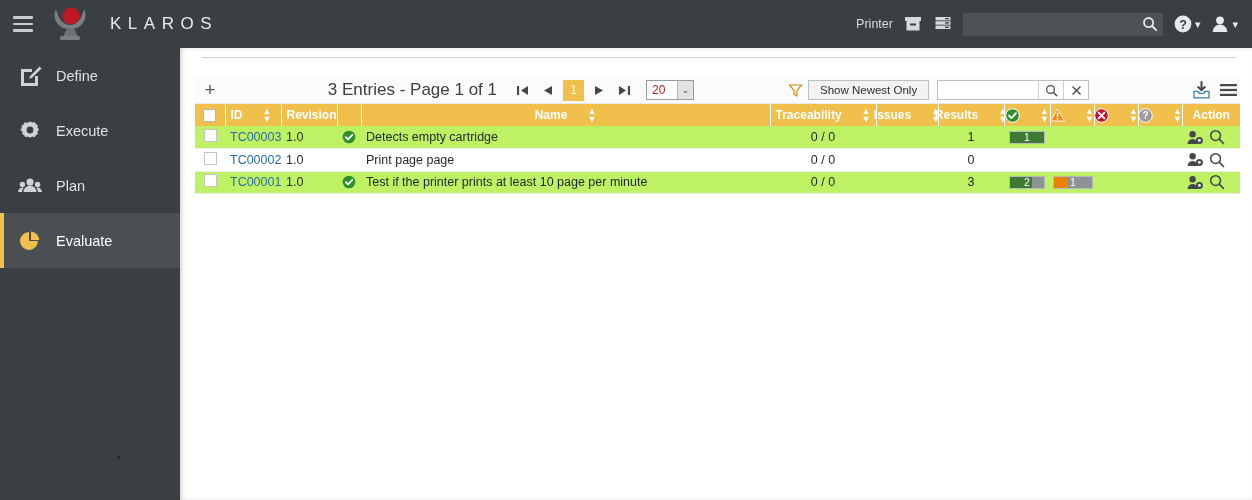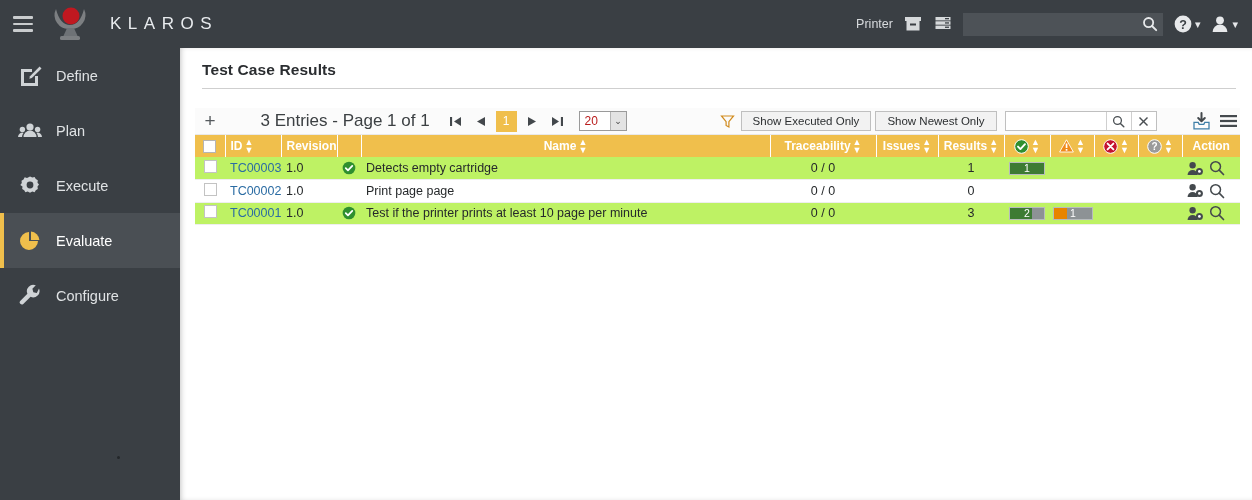--- a/index.html
+++ b/index.html
@@ -167,21 +167,21 @@
   
   table.grid { width: 100%; border-collapse: collapse; table-layout: fixed; }
   table.grid thead th {
     background: #f0bf4c; color: #ffffff;
     font-size: 12px; font-weight: bold; height: 22px;
     border-right: 1px solid #ffffff;
     padding: 0 5px; white-space: nowrap;
     cursor: pointer; vertical-align: middle;
   }
   table.grid thead th:last-child { border-right: none; text-align: center; }
-  .th-inner { display: flex; align-items: center; justify-content: center; gap: 2px; }
+  .th-inner { display: flex; align-items: center; justify-content: center; gap: 20px; }
   .th-inner.left { justify-content: flex-start; }
   .sortic { font-size: 9px; line-height: 8px; display: inline-block; color: #ffffff; }
   .hdr-chk {
     width: 13px; height: 13px; background: #ffffff;
     border: 1px solid #b5b5b5; display: inline-block; cursor: pointer;
   }
   table.grid tbody td {
     height: 22.5px; font-size: 12.5px; color: #26292b;
     padding: 0 5px; vertical-align: middle;
     border-bottom: 1px solid #eeeeee;
@@ -284,71 +284,62 @@
 <div class="sidebar">
 
   <div class="nav-item">
     <span class="nav-icon">
       <svg width="24" height="24" viewBox="0 0 24 24">
         <path d="M3 5 h11 v3 h-8 v11 h11 v-7 h3 v10 H3z" fill="#cfd3d6"></path>
         <path d="M21.6 2.6 l1.9 1.9 l-9.6 9.6 l-2.6 .7 l.7 -2.6z" fill="#cfd3d6"></path>
       </svg>
     </span>
     <span class="nav-label">Define</span>
+  </div>
+
+  <div class="nav-item">
+    <span class="nav-icon">
+      <svg width="24" height="24" viewBox="0 0 24 24">
+        <path d="M12 2.5 l2.3 1.1 l2.3 -.7 l1.2 2.1 l2 1.3 l-.3 2.4 l1.5 1.9 l-1.5 1.9 l.3 2.4 l-2 1.3 l-1.2 2.1 l-2.3 -.7 l-2.3 1.1 l-2.3 -1.1 l-2.3 .7 l-1.2 -2.1 l-2 -1.3 l.3 -2.4 L2.3 11 l1.5 -1.9 l-.3 -2.4 l2 -1.3 l1.2 -2.1 l2.3 .7z" fill="#cfd3d6"></path>
+        <circle cx="12" cy="11" r="3.4" fill="#3a3f44"></circle>
+      </svg>
+    </span>
+    <span class="nav-label">Execute</span>
   </div>
 
   <div class="nav-item">
     <span class="nav-icon">
       <svg width="24" height="24" viewBox="0 0 24 24">
         <circle cx="12" cy="8" r="3.6" fill="#cfd3d6"></circle>
         <path d="M5.5 18 a6.5 6.5 0 0 1 13 0z" fill="#cfd3d6"></path>
         <circle cx="4.4" cy="10.4" r="2.7" fill="#cfd3d6"></circle>
         <path d="M0 18 a4.6 4.6 0 0 1 5.6 -4.3 a8.6 8.6 0 0 0 -1.6 4.3z" fill="#cfd3d6"></path>
         <circle cx="19.6" cy="10.4" r="2.7" fill="#cfd3d6"></circle>
         <path d="M24 18 h-4 a8.6 8.6 0 0 0 -1.6 -4.3 a4.6 4.6 0 0 1 5.6 4.3z" fill="#cfd3d6"></path>
       </svg>
     </span>
     <span class="nav-label">Plan</span>
   </div>
 
-  <div class="nav-item">
-    <span class="nav-icon">
-      <svg width="24" height="24" viewBox="0 0 24 24">
-        <path d="M12 2.5 l2.3 1.1 l2.3 -.7 l1.2 2.1 l2 1.3 l-.3 2.4 l1.5 1.9 l-1.5 1.9 l.3 2.4 l-2 1.3 l-1.2 2.1 l-2.3 -.7 l-2.3 1.1 l-2.3 -1.1 l-2.3 .7 l-1.2 -2.1 l-2 -1.3 l.3 -2.4 L2.3 11 l1.5 -1.9 l-.3 -2.4 l2 -1.3 l1.2 -2.1 l2.3 .7z" fill="#cfd3d6"></path>
-        <circle cx="12" cy="11" r="3.4" fill="#3a3f44"></circle>
-      </svg>
-    </span>
-    <span class="nav-label">Execute</span>
-  </div>
-
   <div class="nav-item active">
     <span class="nav-icon">
       <svg width="24" height="24" viewBox="0 0 24 24">
         <path d="M11 3 a9 9 0 1 0 9 9 h-9z" fill="#f0bf4c"></path>
         <path d="M13 2.6 a9.4 9.4 0 0 1 8.4 8.4 h-8.4z" fill="#f0bf4c"></path>
       </svg>
     </span>
     <span class="nav-label">Evaluate</span>
   </div>
 
-  <div class="nav-item">
-    <span class="nav-icon">
-      <svg width="24" height="24" viewBox="0 0 24 24">
-        <path d="M21 4.4 a6.4 6.4 0 0 1 -8.4 8.4 L5.3 20 a2.2 2.2 0 0 1 -3.1 -3.1 l7.2 -7.2 A6.4 6.4 0 0 1 17.8 1.3 L14.4 4.7 l.9 3.5 l3.5 .9z" fill="#cfd3d6"></path>
-      </svg>
-    </span>
-    <span class="nav-label">Configure</span>
-  </div>
 
   <div class="side-dot"></div>
 </div>
 
 <div class="main">
 
-  <div class="page-title">Test Case Results</div>
   <div class="title-rule"></div>
 
   <div class="grid-wrap">
 
     <div class="toolbar">
       <div class="tb-plus">+</div>
 
       <div class="tb-entries">3 Entries - Page 1 of 1</div>
 
       <div class="pager">
@@ -382,21 +373,20 @@
       </div>
 
       <div class="tb-spacer"></div>
 
       <div class="tb-filtericon">
         <svg width="15" height="15" viewBox="0 0 15 15">
           <path d="M1.5 2 h12 l-4.6 5.6 v5.4 l-2.8 -1.6 v-3.8z" fill="none" stroke="#d18b1e" stroke-width="1.2"></path>
         </svg>
       </div>
 
-      <div class="tb-btn">Show Executed Only</div>
       <div class="tb-btn">Show Newest Only</div>
 
       <div class="tb-search">
         <input type="text" placeholder="" style="">
         <span class="sbtn">
           <svg width="13" height="13" viewBox="0 0 13 13">
             <circle cx="5.5" cy="5.5" r="3.9" fill="none" stroke="#4a4f53" stroke-width="1.3"></circle>
             <line x1="8.4" y1="8.4" x2="11.8" y2="11.8" stroke="#4a4f53" stroke-width="1.4" stroke-linecap="round"></line>
           </svg>
         </span>

